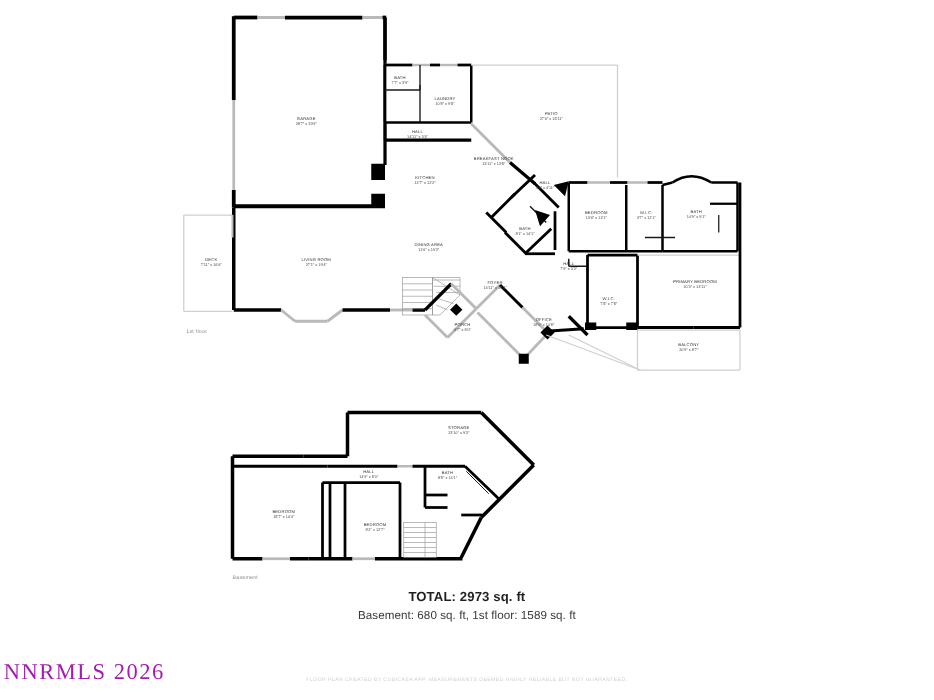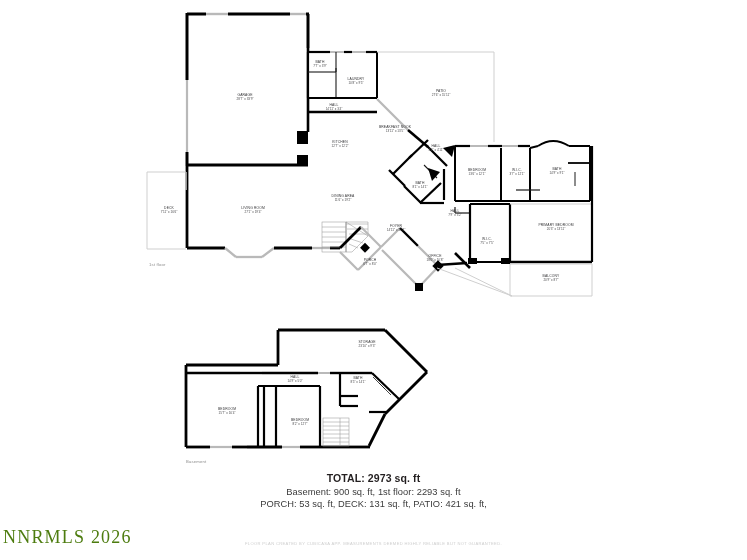--- a/index.html
+++ b/index.html
@@ -54,21 +54,21 @@
     letter-spacing: .35px;
     color: #cfcfcf;
   }
   .watermark {
     position: absolute;
     left: 3px;
     top: 527px;
     font-family: "Liberation Serif", serif;
     font-size: 18px;
     letter-spacing: 1.2px;
-    color: #4d7c0f;
+    color: #a21caf;
     white-space: nowrap;
   }
   .lvl-caption {
     position: absolute;
     font-size: 4.2px;
     color: #8d8d8d;
     letter-spacing: .2px;
   }
   #cap-first { left: 149px; top: 262px; }
   #cap-base  { left: 186px; top: 459px; }
@@ -429,19 +429,18 @@
         </g>
       </g>
   </svg>
 
   <div class="lvl-caption" id="cap-first">1st floor</div>
   <div class="lvl-caption" id="cap-base">Basement</div>
 </div>
 
 <div class="footer">
   <div class="total">TOTAL: 2973 sq. ft</div>
-  <div class="line">Basement: 900 sq. ft, 1st floor: 2293 sq. ft</div>
-  <div class="line">PORCH: 53 sq. ft, DECK: 131 sq. ft, PATIO: 421 sq. ft,</div>
+  <div class="line">Basement: 680 sq. ft, 1st floor: 1589 sq. ft</div>
 </div>
 
 <div class="disclaimer">FLOOR PLAN CREATED BY CUBICASA APP. MEASUREMENTS DEEMED HIGHLY RELIABLE BUT NOT GUARANTEED.</div>
 
 <div class="watermark">NNRMLS 2026</div>
 
 </body></html>

